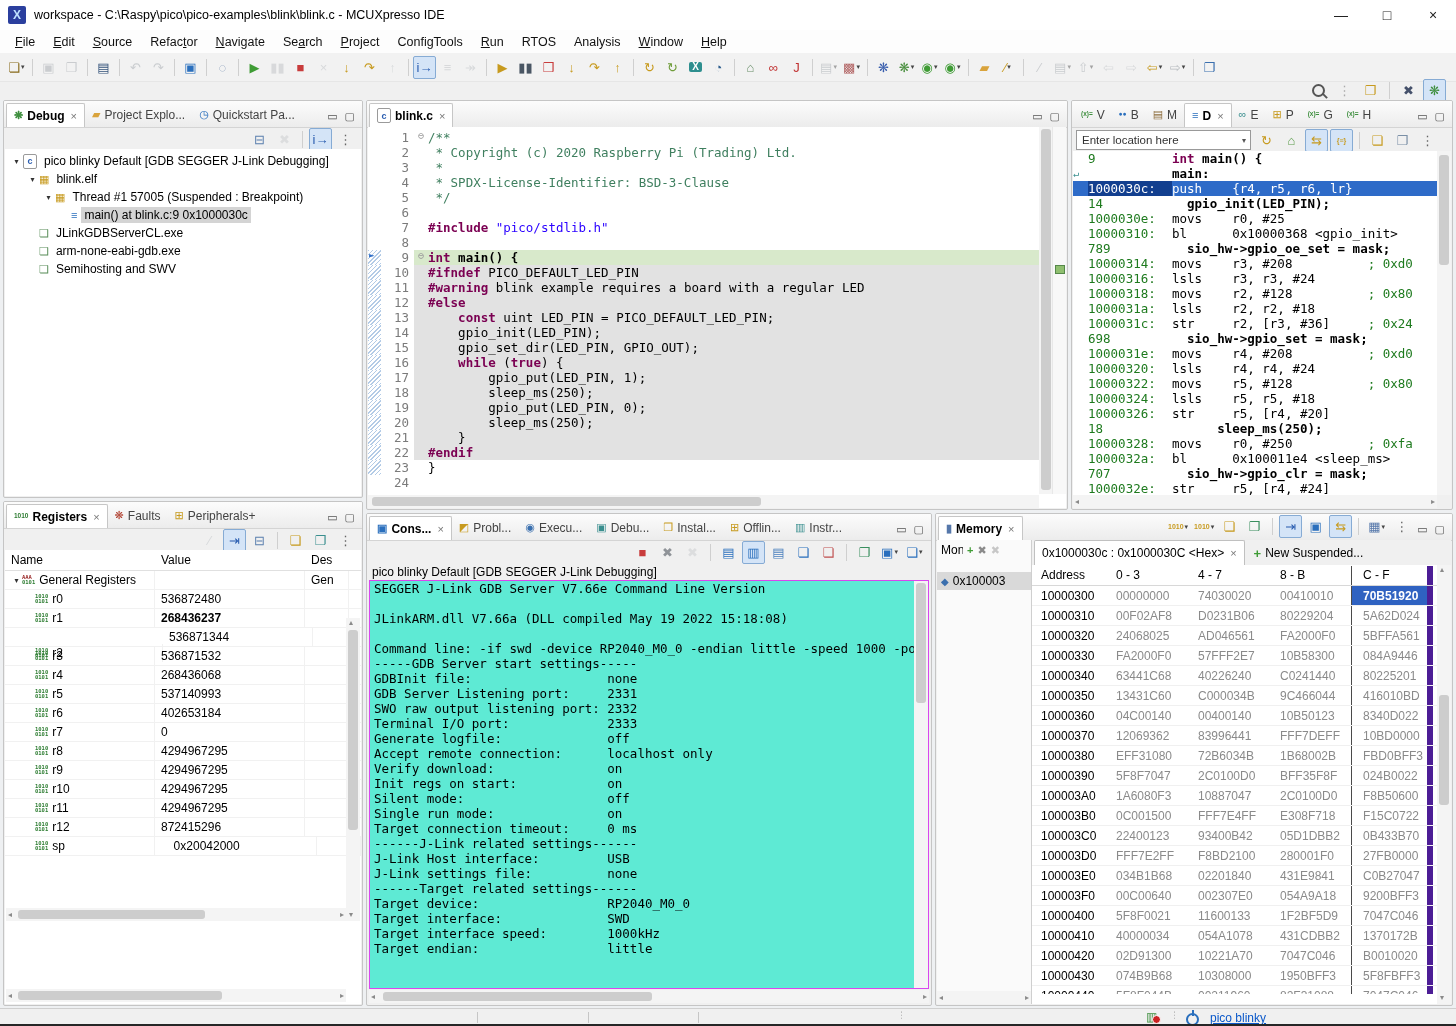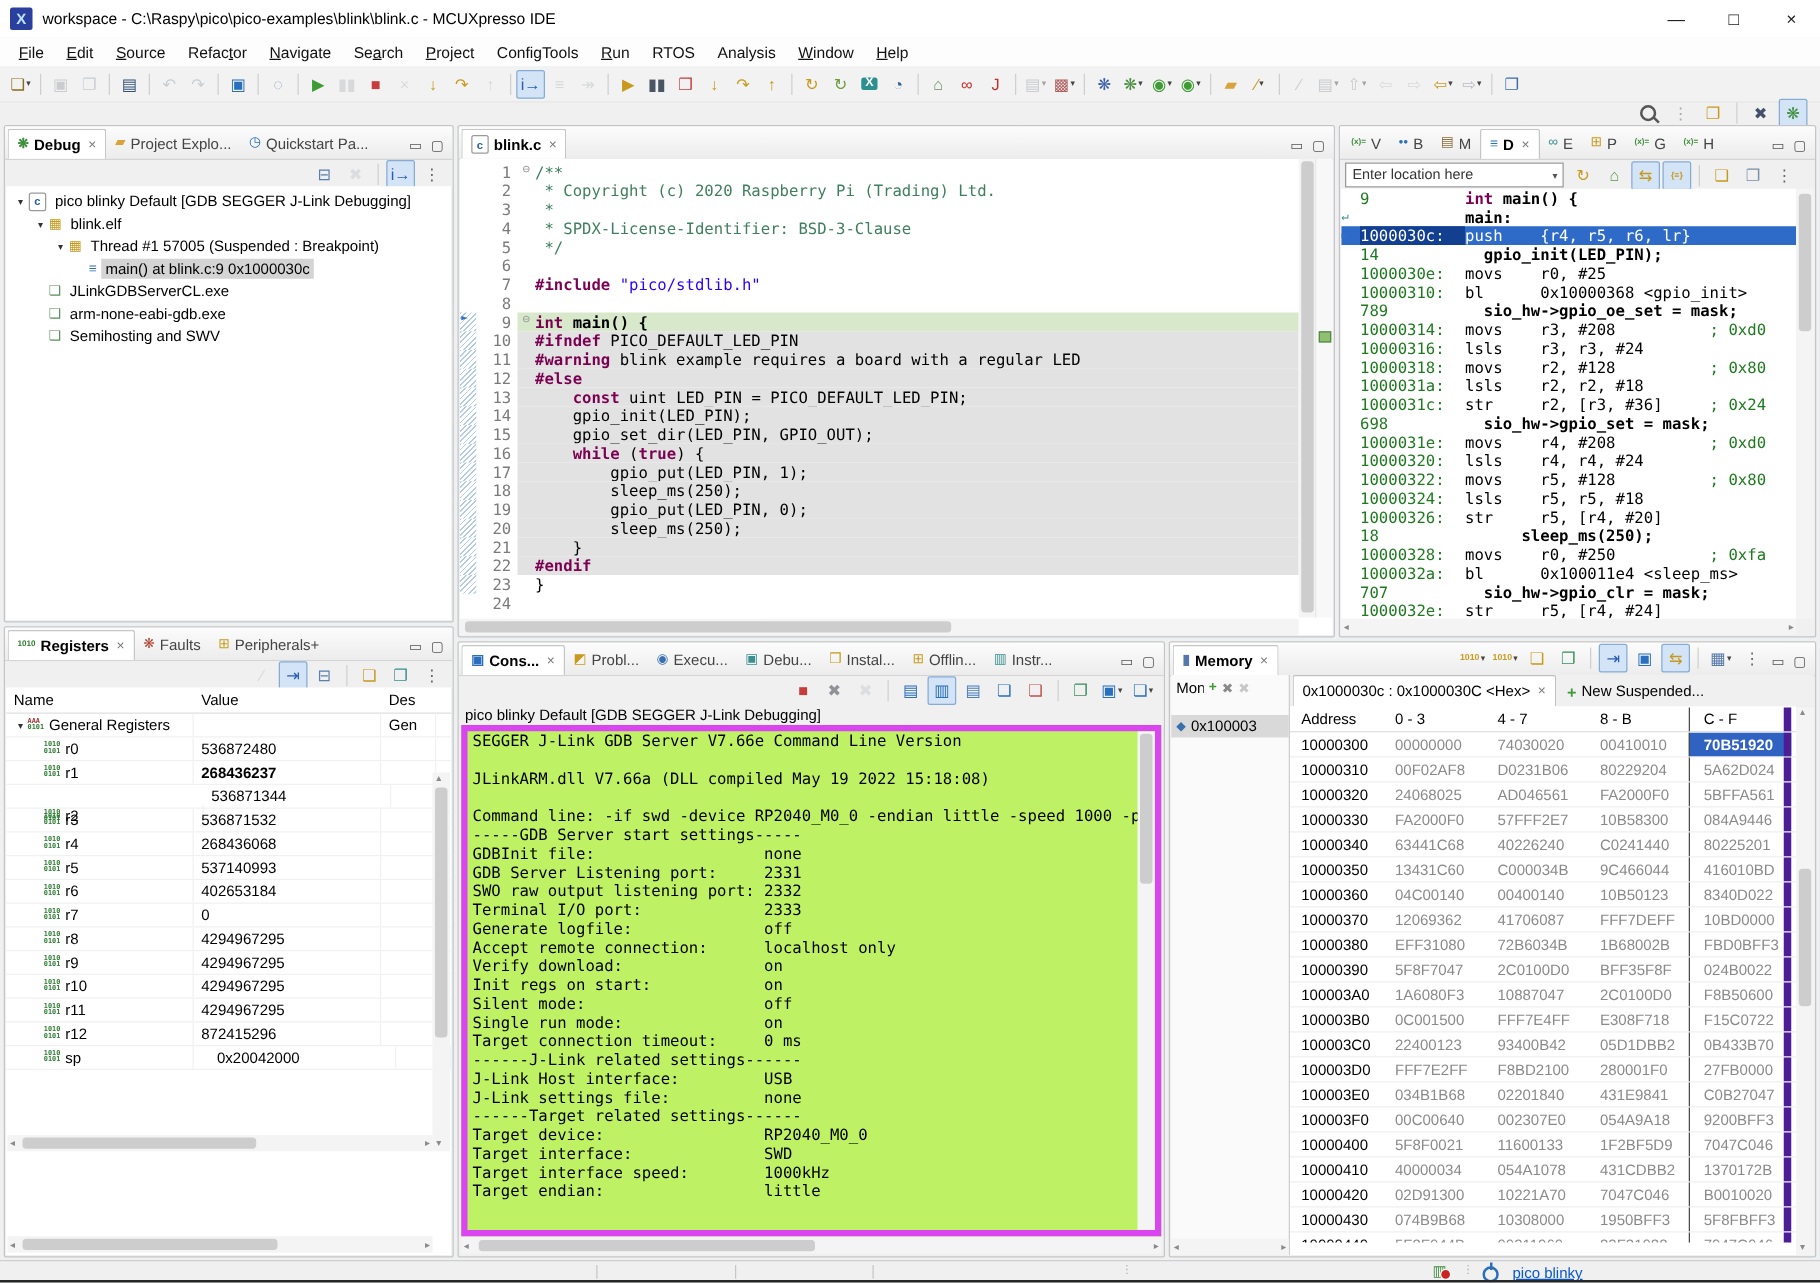--- a/index.html
+++ b/index.html
@@ -89,21 +89,21 @@
   #reg-head{height:20px;display:flex;align-items:center;font-size:12px;color:#000;border-bottom:1px solid #e0e0e0}
   .rhc{padding-left:6px;box-sizing:border-box}
   .rrow{height:18px;display:flex;align-items:center;font-size:12px;border-bottom:1px solid #f1f1f1}
   .rcell{box-sizing:border-box;padding-left:6px;white-space:nowrap;overflow:hidden;border-right:1px solid #f1f1f1;height:18px;display:flex;align-items:center}
   .icon2{display:inline-flex;flex-direction:column;font:bold 5.5px "DejaVu Sans Mono",monospace;line-height:5px;margin-right:4px}
   #reg-hscroll1{left:1px;right:15px;top:358px}
   #reg-vscroll{top:68px;right:1px;height:303px}
   #reg-hscroll2{left:1px;right:15px;bottom:2px}
   
   #con-title{height:18px;font-size:12px;color:#000;display:flex;align-items:center;padding-left:5px;background:#f0f0f0;white-space:nowrap}
-  #con-box{position:absolute;top:66px;left:2px;right:2px;bottom:16px;background:#bef264;border:5px solid #d946ef;overflow:hidden}
+  #con-box{position:absolute;top:66px;left:2px;right:2px;bottom:16px;background:#5eead4;border:1px solid #d946ef;overflow:hidden}
   .cline{height:15px;line-height:15px;font:12.5px "DejaVu Sans Mono",monospace;white-space:pre;padding-left:4px;color:#000}
   #con-vscroll{top:0;right:0;bottom:0}
   #con-hscroll{left:2px;right:2px;bottom:2px}
   
   #mem-body{position:absolute;top:26px;left:1px;right:1px;bottom:1px;display:flex}
   #mem-monitors{width:94px;flex:none;border-right:1px solid #cfcfcf;position:relative;background:#fafafa}
   .mhdr{height:20px;display:flex;align-items:center;font-size:12px;gap:4px;padding-left:4px;overflow:hidden;white-space:nowrap}
   .mhdr .lab{max-width:22px;overflow:hidden;display:inline-block}
   .mi{font-size:11px;color:#8a8a8a}
   .mi.add{color:#3f9c35;font-weight:bold}
@@ -1194,21 +1194,21 @@
                 <div class="mrow">
                   <span class="mca">10000360</span>
                   <span class="mcc">04C00140</span>
                   <span class="mcc">00400140</span>
                   <span class="mcc">10B50123</span>
                   <span class="mcc cf">8340D022</span>
                 </div>
                 <div class="mrow">
                   <span class="mca">10000370</span>
                   <span class="mcc">12069362</span>
-                  <span class="mcc">41706087</span>
+                  <span class="mcc">83996441</span>
                   <span class="mcc">FFF7DEFF</span>
                   <span class="mcc cf">10BD0000</span>
                 </div>
                 <div class="mrow">
                   <span class="mca">10000380</span>
                   <span class="mcc">EFF31080</span>
                   <span class="mcc">72B6034B</span>
                   <span class="mcc">1B68002B</span>
                   <span class="mcc cf">FBD0BFF3</span>
                 </div>

